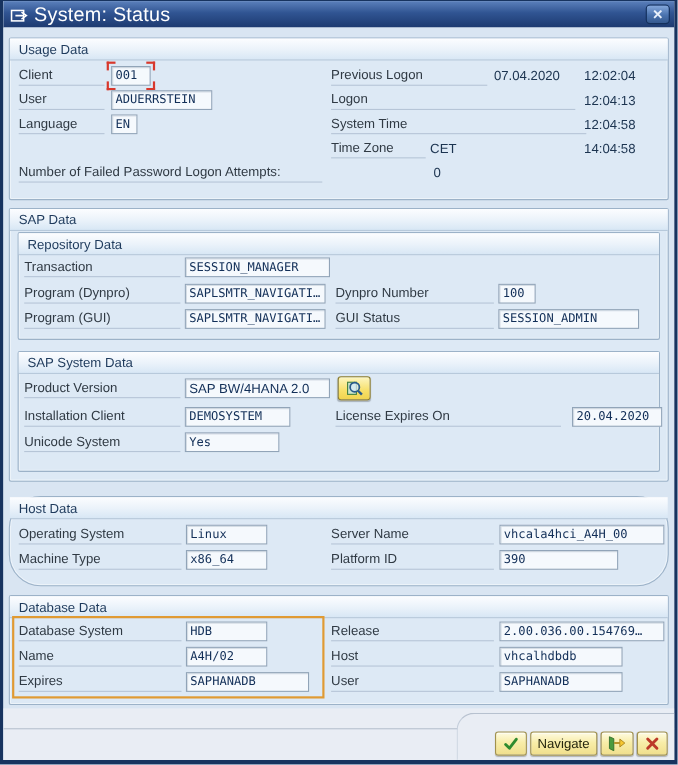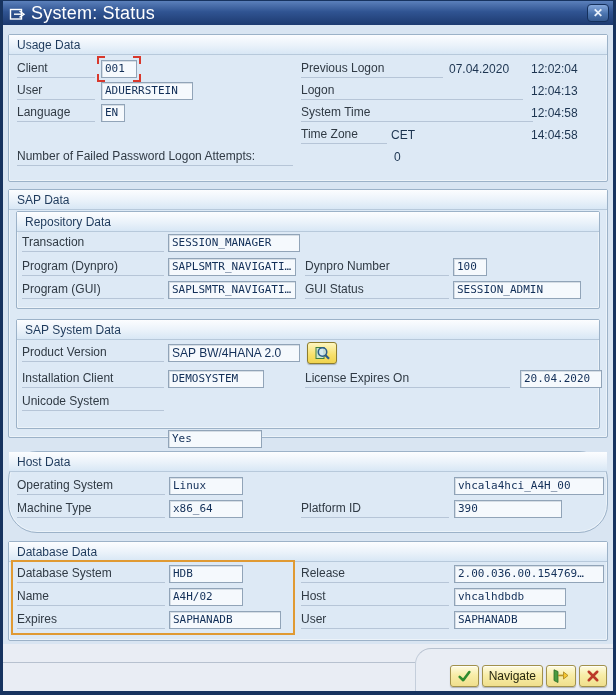--- a/index.html
+++ b/index.html
@@ -193,32 +193,33 @@
           </div>
         </div>
         <div class="row" style="top:50px;">
           <span class="lbl" style="left:5px;width:142px;">Installation Client</span>
           <span class="fld" style="left:151px;width:96px;">DEMOSYSTEM</span>
           <span class="lbl" style="left:288px;width:205px;">License Expires On</span>
           <span class="fld" style="left:503px;width:82px;">20.04.2020</span>
         </div>
         <div class="row" style="top:73px;">
           <span class="lbl" style="left:5px;width:142px;">Unicode System</span>
-          <span class="fld" style="left:151px;width:94px;margin-top:37px;">Yes</span>
+          <span class="fld" style="left:151px;width:86px;">Yes</span>
         </div>
       </div>
     </div>
 
     <div class="grp" style="top:426px;height:82px;border-radius:29px;">
       <div class="grp-h">
         <span class="ht">Host Data</span>
       </div>
       <div class="row" style="top:25px;">
         <span class="lbl" style="left:8px;width:148px;">Operating System</span>
         <span class="fld" style="left:160px;width:74px;">Linux</span>
+        <span class="lbl" style="left:292px;width:148px;">Server Name</span>
         <span class="fld" style="left:445px;width:150px;">vhcala4hci_A4H_00</span>
       </div>
       <div class="row" style="top:48px;">
         <span class="lbl" style="left:8px;width:148px;">Machine Type</span>
         <span class="fld" style="left:160px;width:74px;">x86_64</span>
         <span class="lbl" style="left:292px;width:148px;">Platform ID</span>
         <span class="fld" style="left:445px;width:108px;">390</span>
       </div>
     </div>
 

